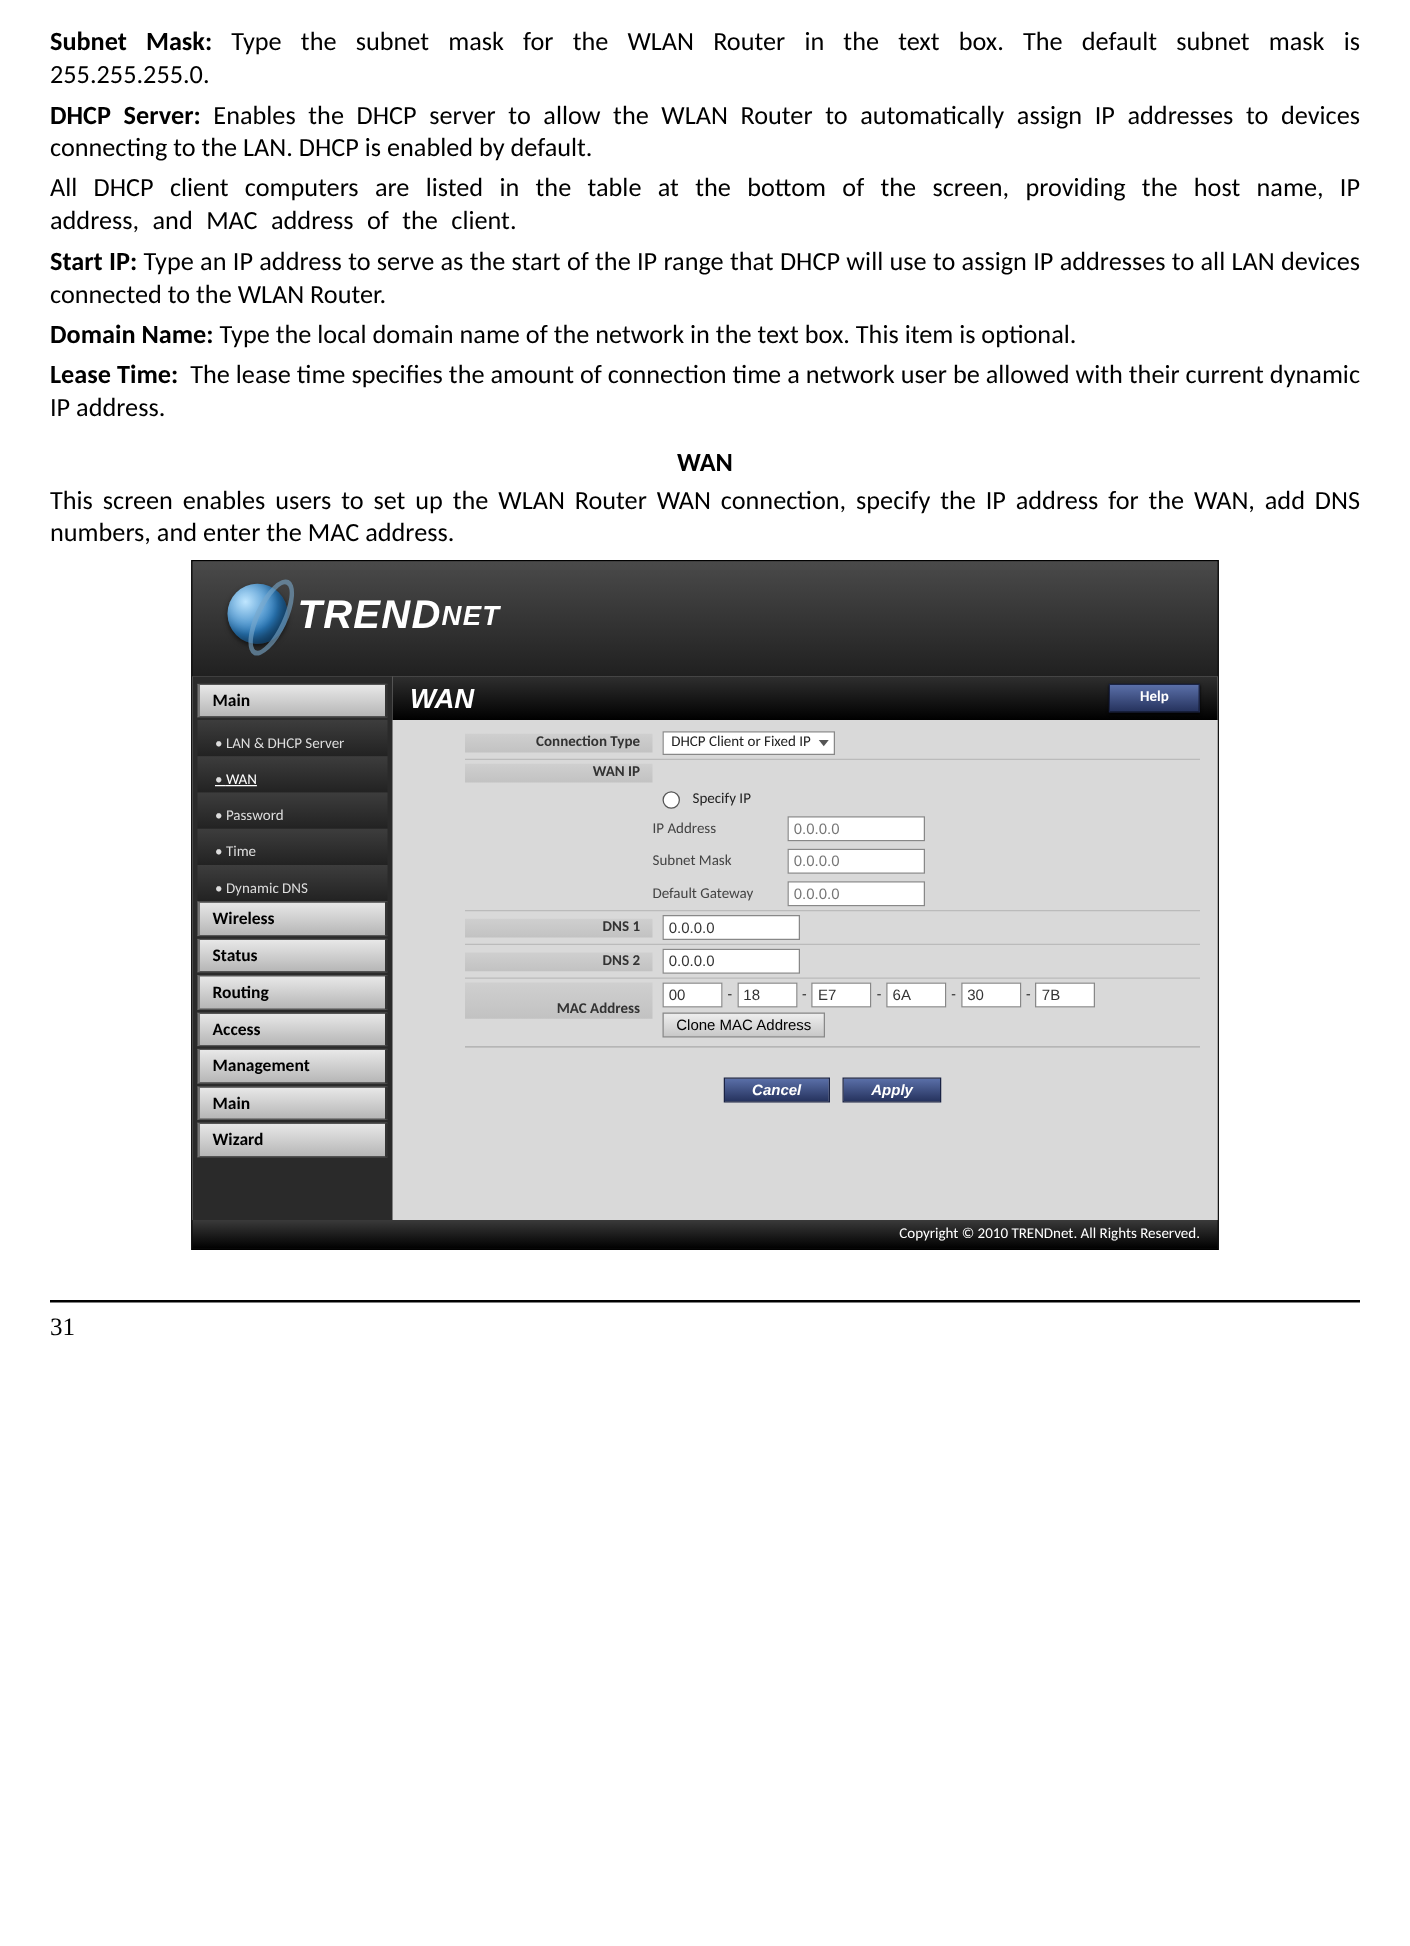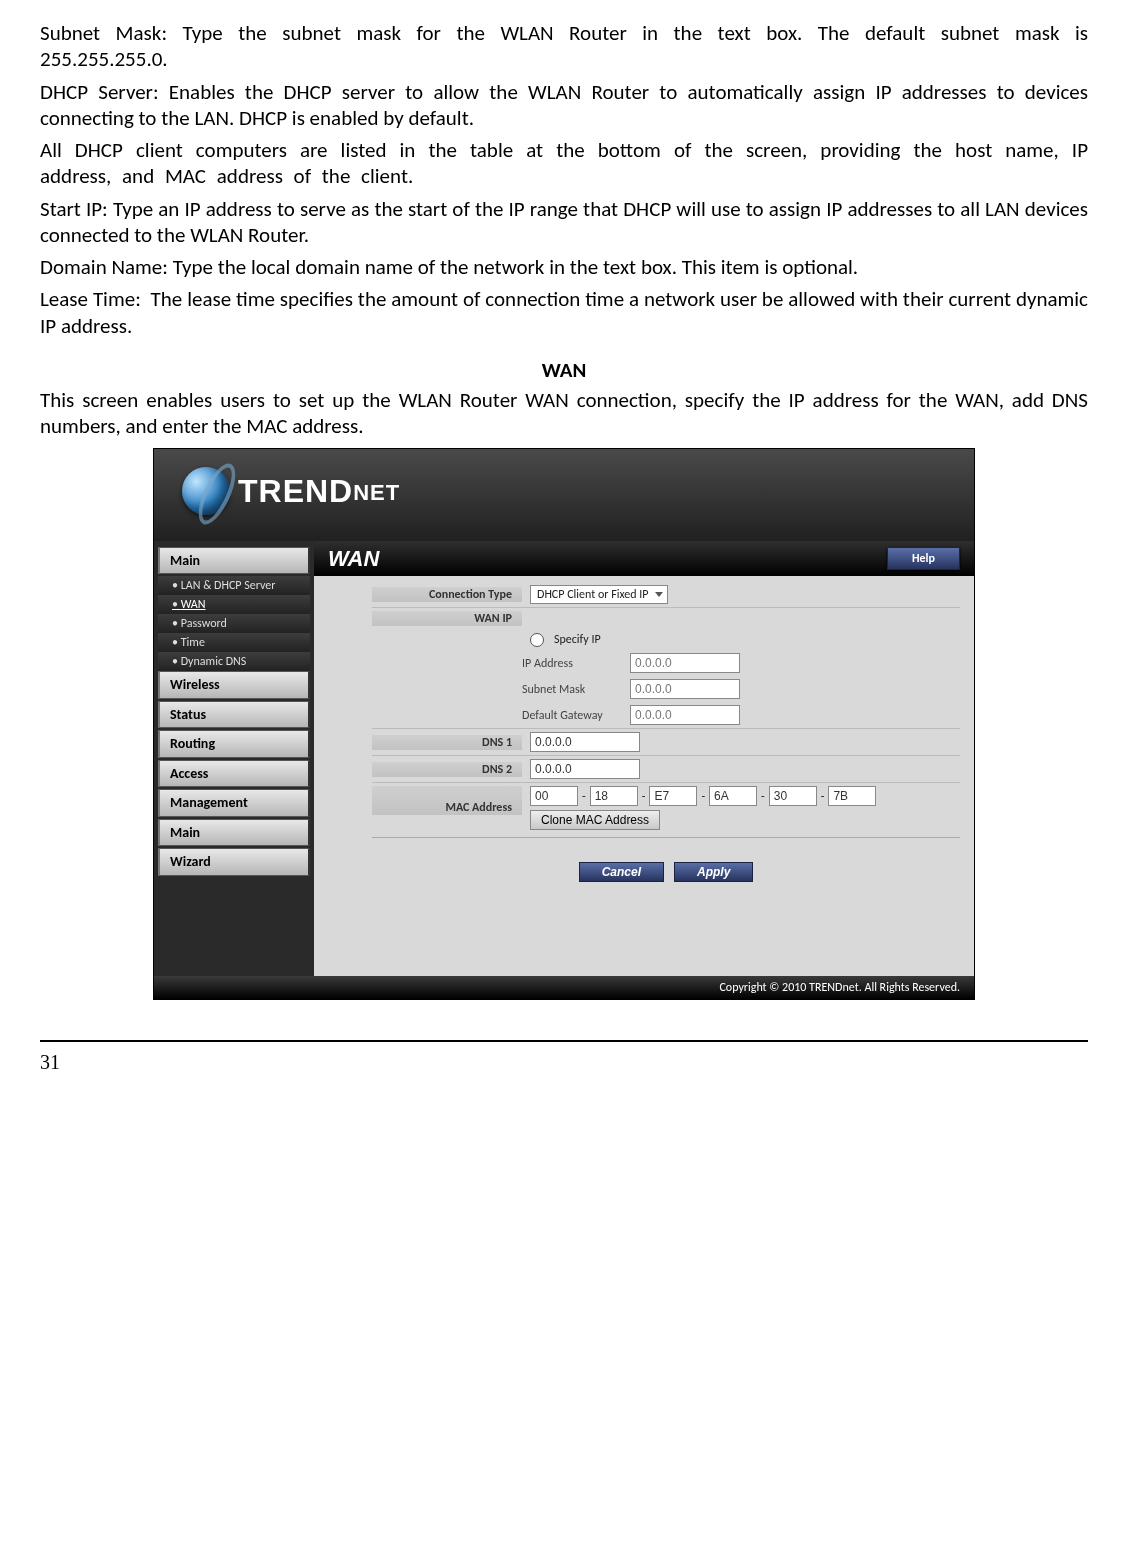--- a/index.html
+++ b/index.html
@@ -10,37 +10,38 @@
     background: #fff;
     margin: 0;
     padding: 20px 40px;
     width: 1128px;
     box-sizing: border-box;
   }
   .page { width: 1048px; }
   .para { margin: 0 0 6px 0; text-align: justify; }
   .para-loose { margin: 0 0 6px 0; text-align: justify; word-spacing: 6px; }
   .section-title { text-align: center; font-weight: bold; margin: 18px 0 4px 0; font-size: 21px; }
-  .bold { font-weight: normal; }
+  .bold { font-weight: bold; }
   .figure-wrap { text-align: center; margin-top: 8px; }
 
   
   .router {
     display: inline-block;
     width: 820px;
     text-align: left;
     background: #1a1a1a;
     border: 1px solid #000;
     box-shadow: 0 0 0 2px #222 inset;
   }
   .router-header {
     height: 92px;
     background: linear-gradient(#4a4a4a, #202020);
     position: relative;
     color: #fff;
+    font-style: italic;
   }
   .logo { position: absolute; left: 28px; top: 18px; display: flex; align-items: center; gap: 8px; }
   .globe-icon {
     width: 48px; height: 48px; border-radius: 50%;
     background: radial-gradient(circle at 30% 30%, #bfe6ff, #2a7bbd 55%, #0b3a66);
     box-shadow: 0 2px 4px rgba(0,0,0,.6), inset -6px -6px 10px rgba(0,0,0,.4);
     position: relative;
   }
   .globe-icon::after{
     content:""; position:absolute; left:22px; top:-6px; width:18px; height:58px;
@@ -54,21 +55,21 @@
   .router-body { display: flex; background: #d9d9d9; }
 
   .sidebar { width: 160px; background: #2a2a2a; padding: 6px 0 20px 0; }
   .side-box {
     background: linear-gradient(#e8e8e8, #b6b6b6);
     color: #000; font-weight: bold; font-size: 14px;
     border: 1px solid #555; border-left: 2px solid #777; border-right: 2px solid #333;
     padding: 4px 10px; margin: 0 4px 2px 4px;
   }
   .side-sub {
-    color: #ddd; font-size: 12px; padding: 2px 6px 2px 14px;
+    color: #ddd; font-size: 12px; padding: 12px 6px 2px 14px;
     background: linear-gradient(#3d3d3d, #222);
     margin: 0 4px;
   }
   .side-sub.active { text-decoration: underline; color: #fff; }
   .side-sub::before { content: "• "; color: #ddd; }
 
   .content { flex: 1; position: relative; }
   .content-header {
     display:flex; justify-content:space-between; align-items:center;
     padding: 4px 14px; background: linear-gradient(#2f2f2f,#000); color:#fff;

